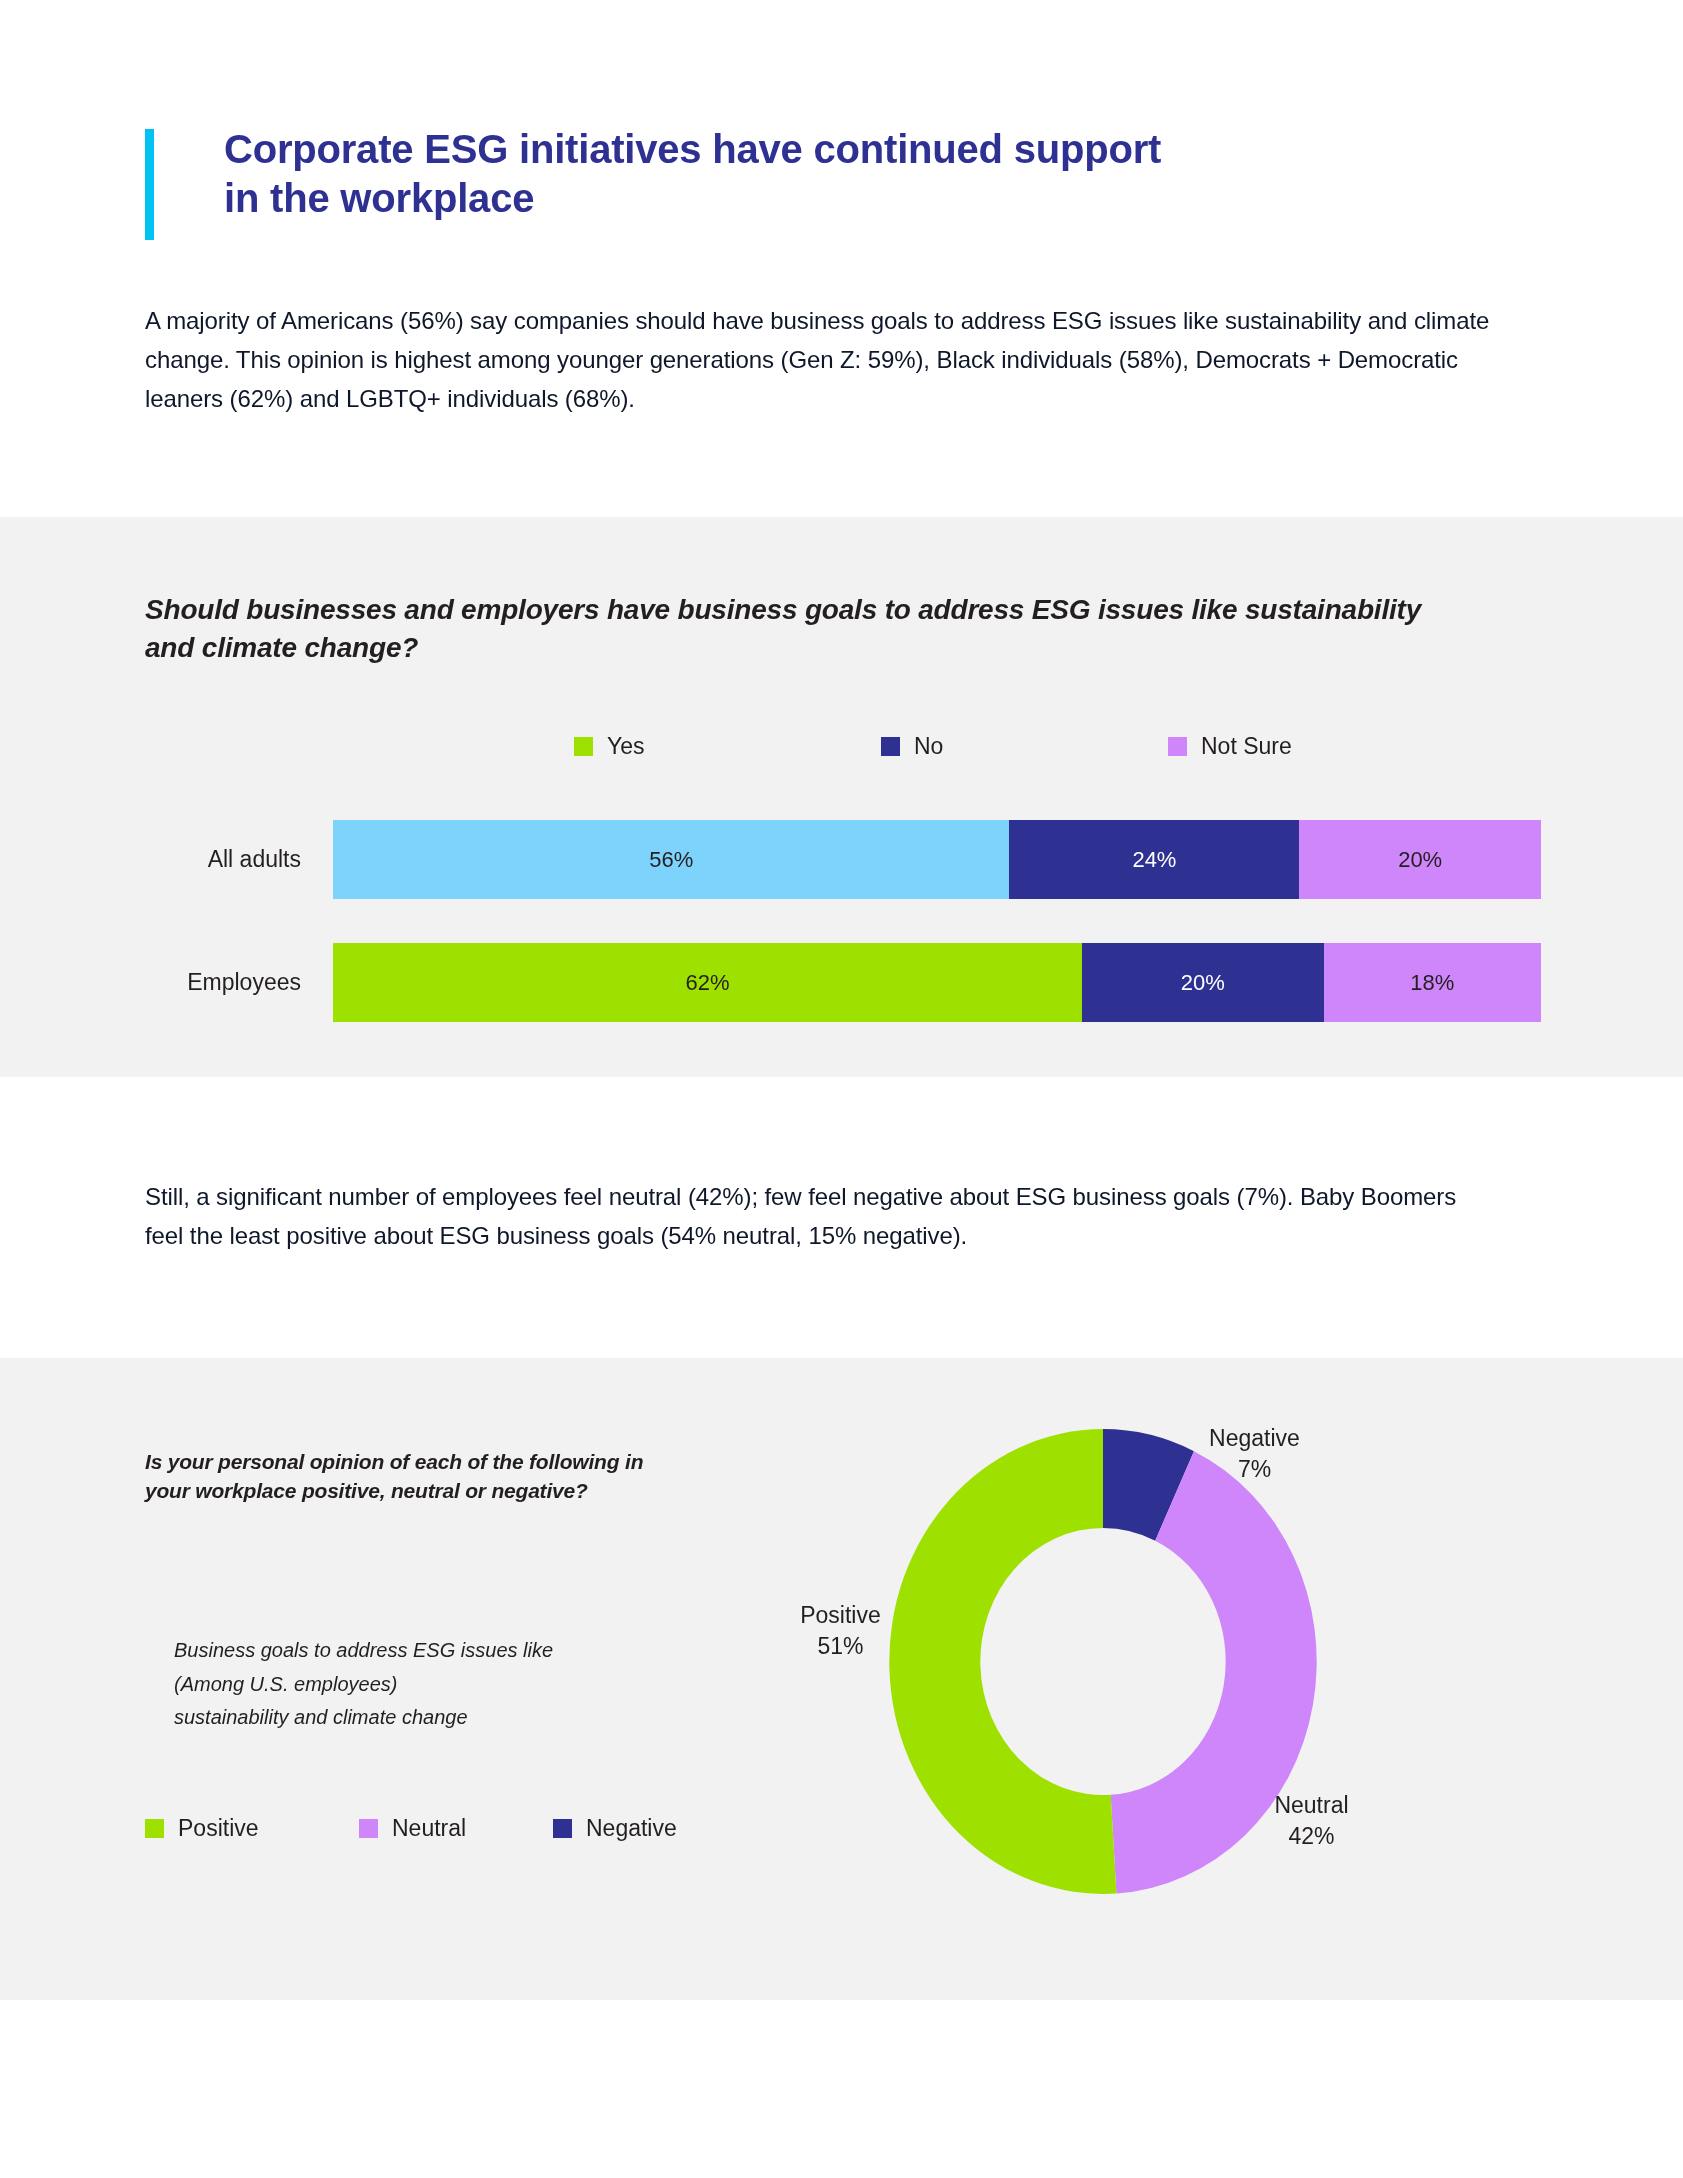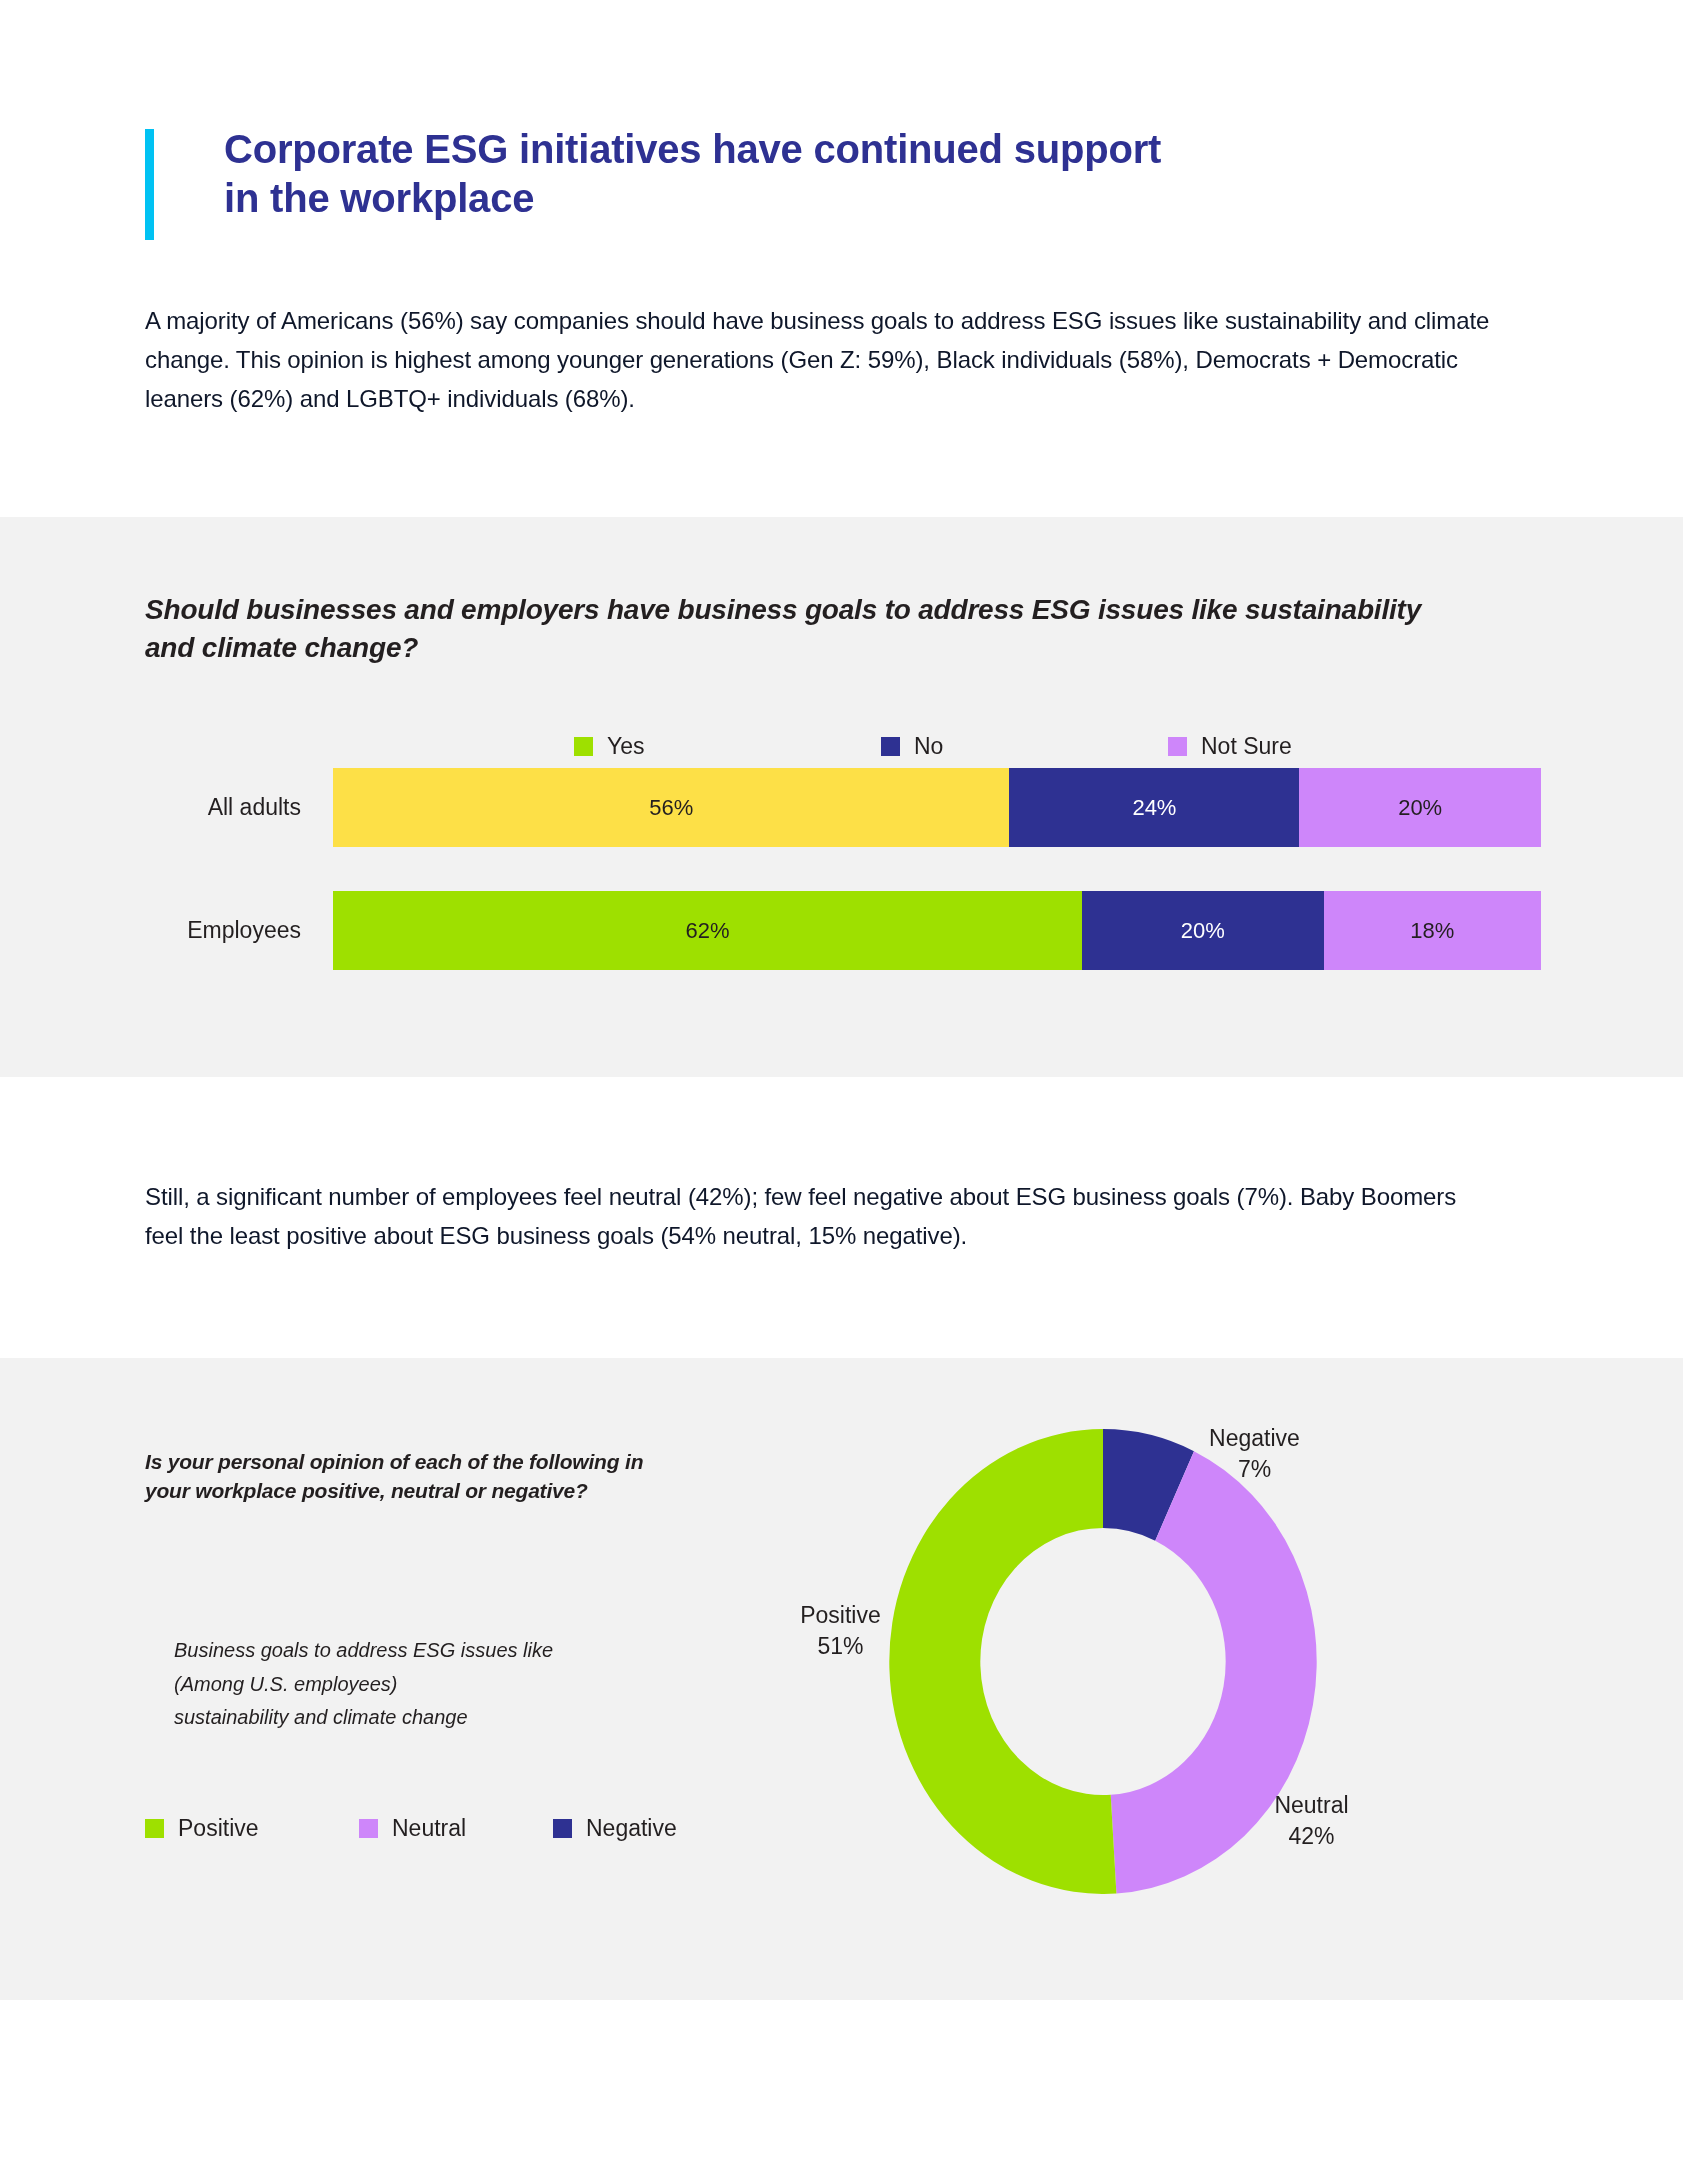--- a/index.html
+++ b/index.html
@@ -57,21 +57,21 @@
     position:absolute; left:574px; top:733px; width:762px;
     display:flex; align-items:center;
   }
   .legend1 .item { display:flex; align-items:center; }
   .legend1 .item.i0 { width:307px; }
   .legend1 .item.i1 { width:287px; }
   .legend1 .item.i2 { width:auto; }
   .swatch { width:19px; height:19px; flex:0 0 auto; }
   .legend1 .lbl { margin-left:14px; font-size:23px; color:#231F20; }
 
-  .bars { position:absolute; left:145px; top:768px; width:1396px; }
+  .bars { position:absolute; left:145px; top:820px; width:1396px; }
   .bar-row { display:flex; align-items:center; height:79px; }
   .bar-row + .bar-row { margin-top:44px; }
   .bar-cat {
     width:188px; flex:0 0 auto; text-align:right; padding-right:32px;
     font-size:23px; color:#231F20;
   }
   .bar-track { flex:1 1 auto; display:flex; height:79px; }
   .seg { display:flex; align-items:center; justify-content:center; font-size:22px; }
   .seg.yes { color:#231F20; }
   .seg.no { color:#ffffff; }
@@ -135,21 +135,21 @@
     <div class="item i2">
       <span class="swatch" style="background:#CE86FA"></span>
       <span class="lbl">Not Sure</span>
     </div>
   </div>
 
   <div class="bars">
     <div class="bar-row">
       <div class="bar-cat">All adults</div>
       <div class="bar-track">
-        <div class="seg yes" style="background:#fde047;width:56%">56%</div>
+        <div class="seg yes" style="background:#7dd3fc;width:56%">56%</div>
         <div class="seg no" style="background:#2E3192;width:24%">24%</div>
         <div class="seg ns" style="background:#CE86FA;width:20%">20%</div>
       </div>
     </div>
     <div class="bar-row">
       <div class="bar-cat">Employees</div>
       <div class="bar-track">
         <div class="seg yes" style="background:#9EE000;width:62%">62%</div>
         <div class="seg no" style="background:#2E3192;width:20%">20%</div>
         <div class="seg ns" style="background:#CE86FA;width:18%">18%</div>

